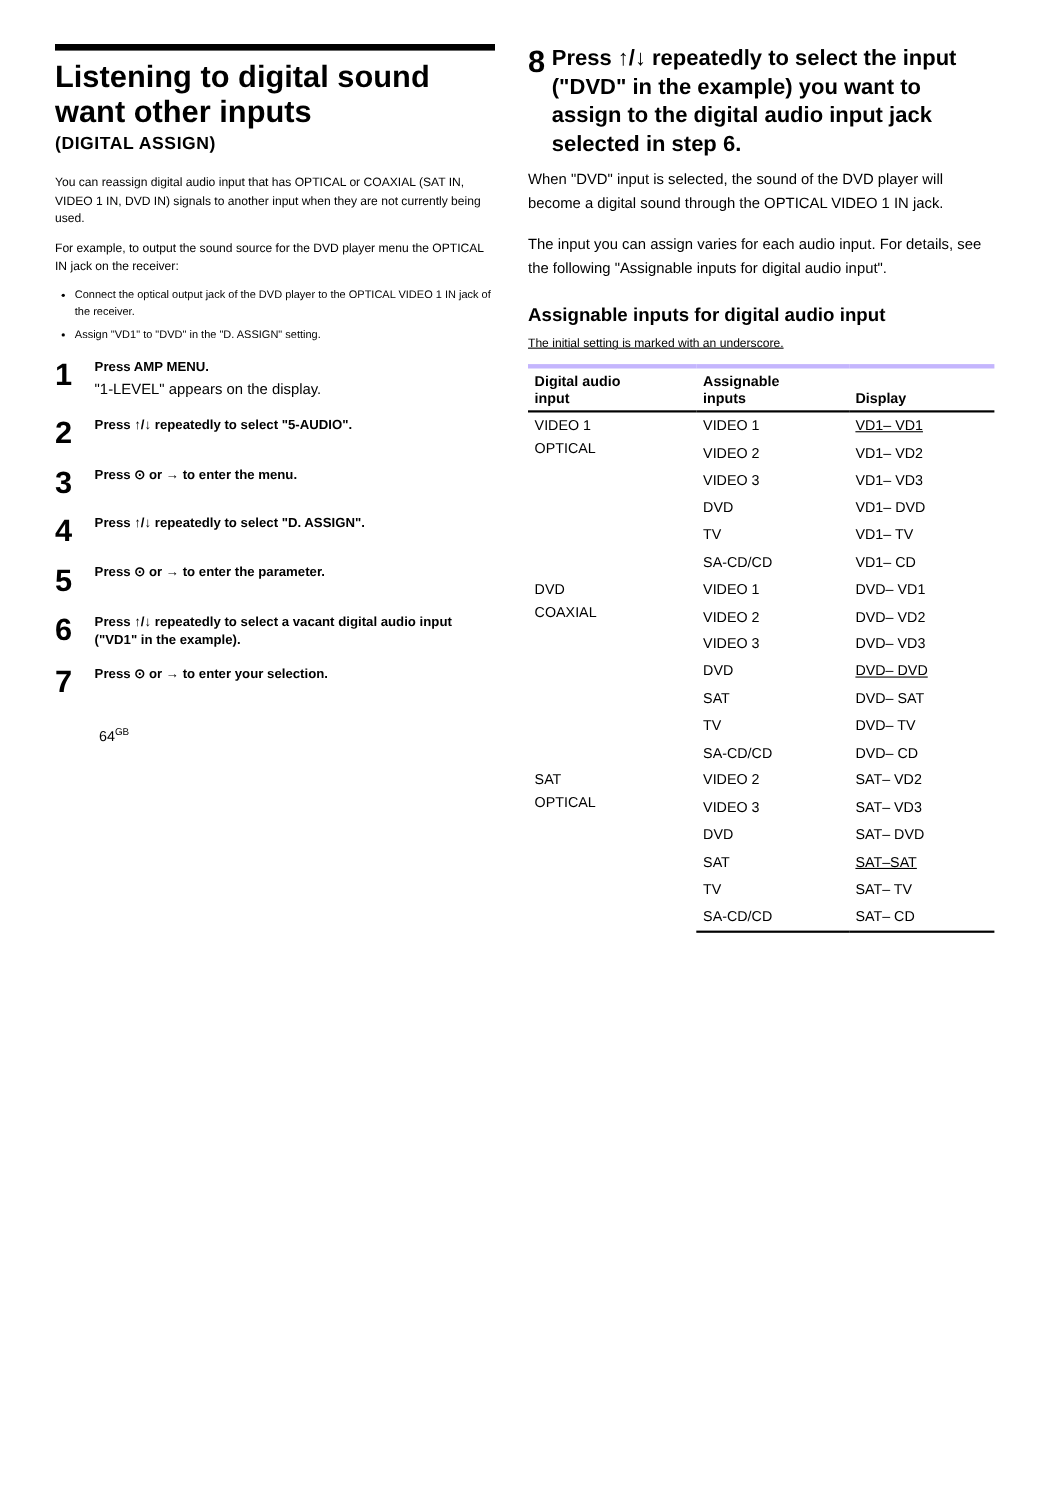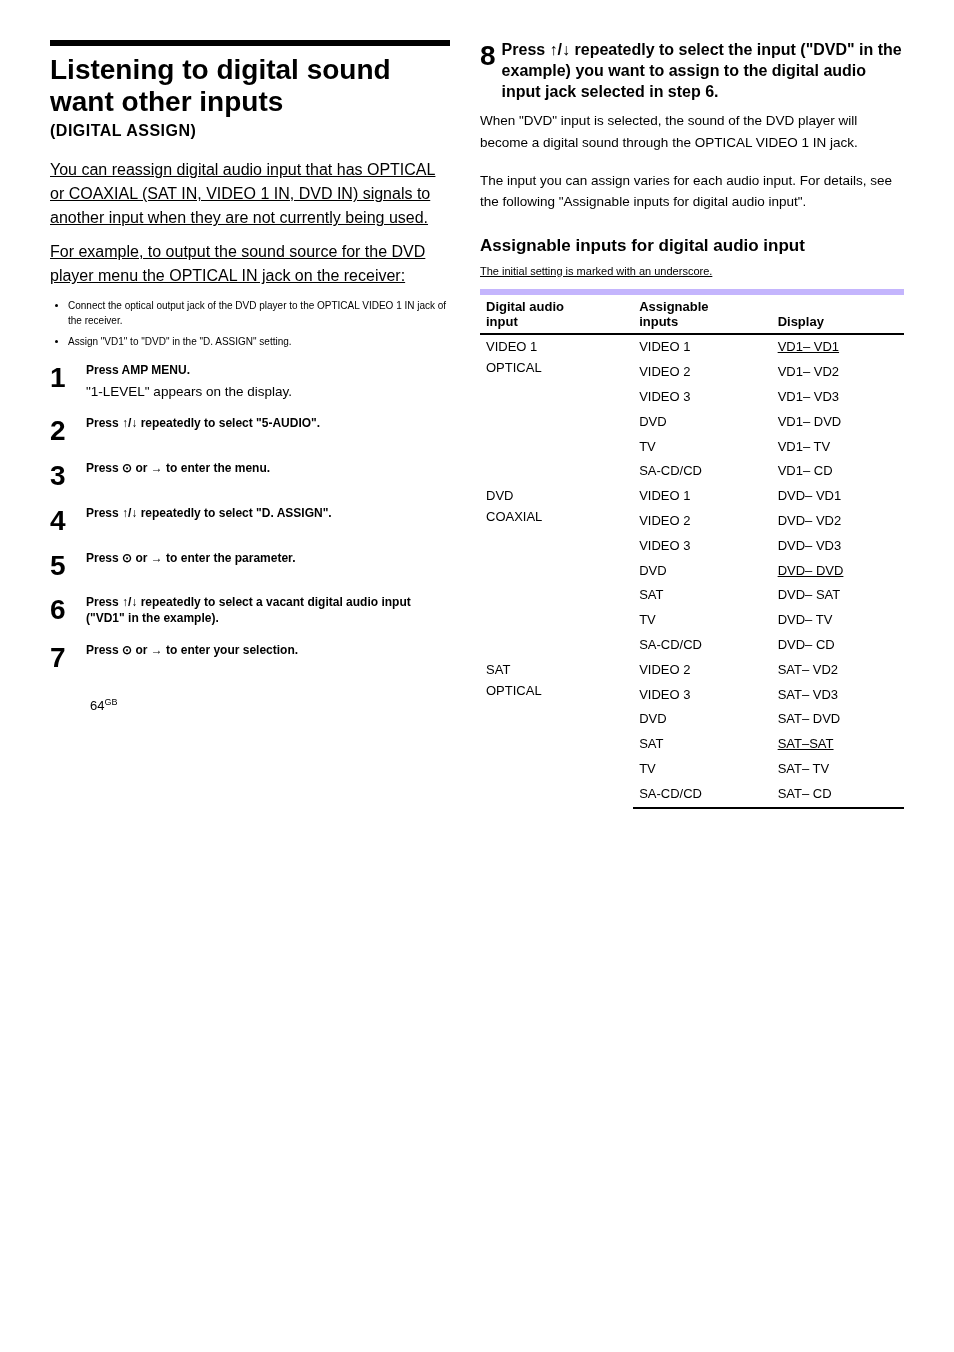--- a/index.html
+++ b/index.html
@@ -34,24 +34,23 @@
       font-weight: bold;
       line-height: 1.15;
       margin-bottom: 4px;
     }
     .title-sub {
       font-size: 16px;
       font-weight: bold;
       letter-spacing: 0.5px;
     }
     .intro-text {
-      font-size: 16px;
+      font-size: 11px;
       line-height: 1.5;
       margin-bottom: 10px;
-      text-decoration: underline;
     }
     .bullet-list {
       margin: 0 0 14px 18px;
       font-size: 10px;
       line-height: 1.5;
     }
     .bullet-list li {
       margin-bottom: 6px;
     }
     .step {
@@ -81,21 +80,21 @@
       line-height: 1.5;
       margin-top: 3px;
     }
     .right-step-num {
       font-size: 28px;
       font-weight: bold;
       display: inline;
       margin-right: 6px;
     }
     .right-step-title {
-      font-size: 16px;
+      font-size: 20px;
       font-weight: bold;
       line-height: 1.3;
       display: block;
       margin-bottom: 8px;
     }
     .right-step-desc {
       font-size: 13.5px;
       line-height: 1.6;
     }
     .section-heading {
@@ -110,21 +109,21 @@
       margin-bottom: 10px;
       text-decoration: underline;
     }
     table.assign-table {
       width: 100%;
       border-collapse: collapse;
       font-size: 13px;
     }
     table.assign-table thead tr {
       border-bottom: 2px solid #000;
-      border-top: 6px solid #c4b5fd;
+      border-top: 4px solid #c4b5fd;
     }
     table.assign-table th {
       font-weight: bold;
       padding: 4px 6px;
       text-align: left;
       vertical-align: bottom;
       font-size: 13px;
     }
     table.assign-table td {
       padding: 2px 6px;

